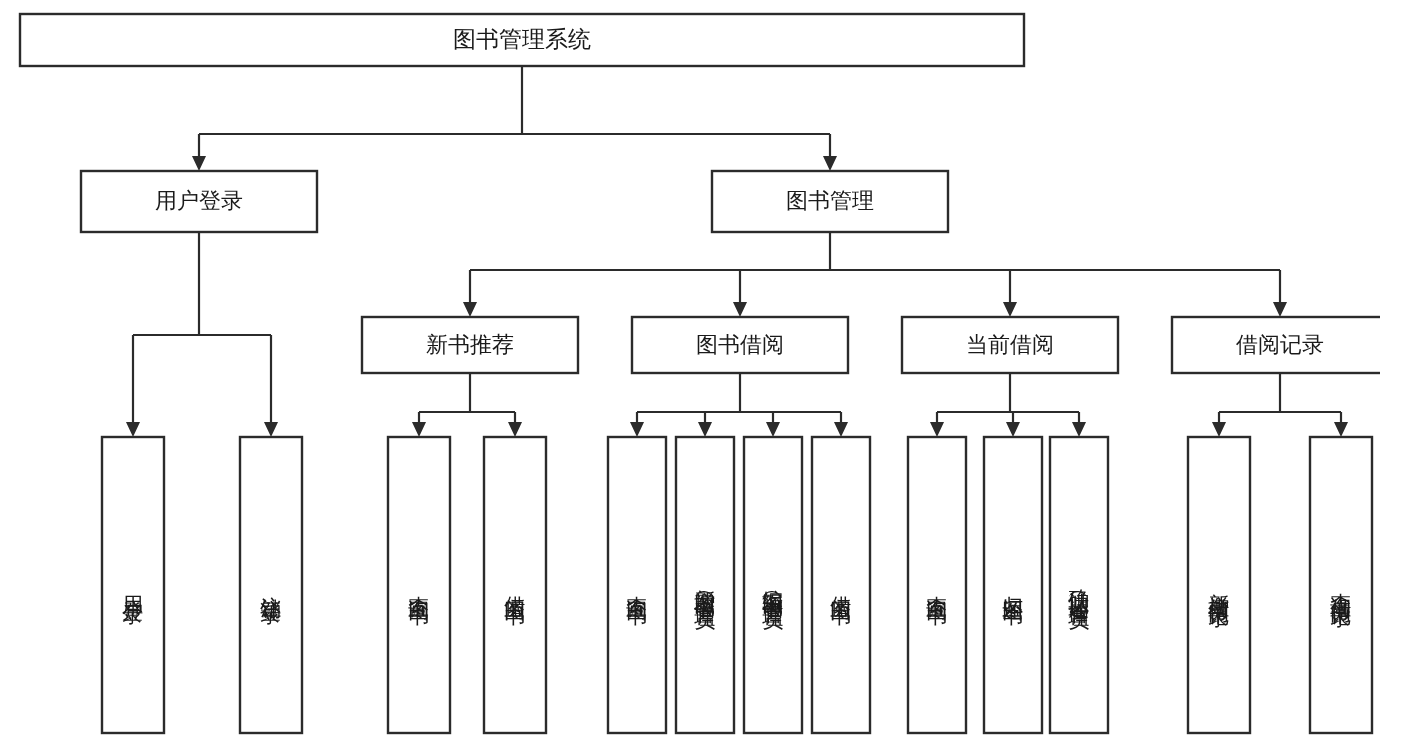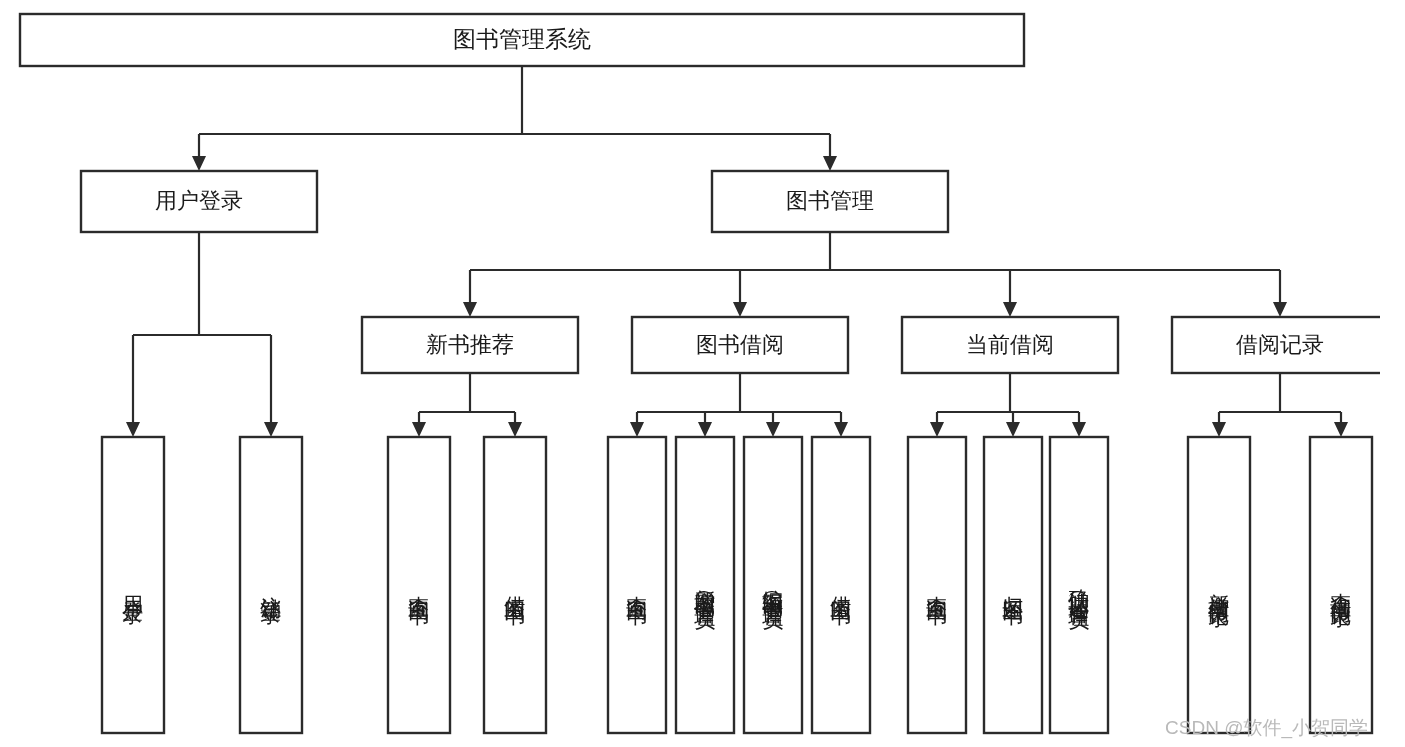--- a/index.html
+++ b/index.html
@@ -207,14 +207,13 @@
         <span class="leaf-label">确认归还（管理员）</span>
       </div>
       <div class="leaf-label-wrap" style="left: 1188px; top: 437px; width: 62px; height: 296px;">
         <span class="leaf-label">新增借阅记录</span>
       </div>
       <div class="leaf-label-wrap" style="left: 1310px; top: 437px; width: 62px; height: 296px;">
         <span class="leaf-label">查询借阅记录</span>
       </div>
     </div>
 
-  <div class="watermark">CSDN @软件_小贺同学</div>
 </div>
 
 </body></html>

